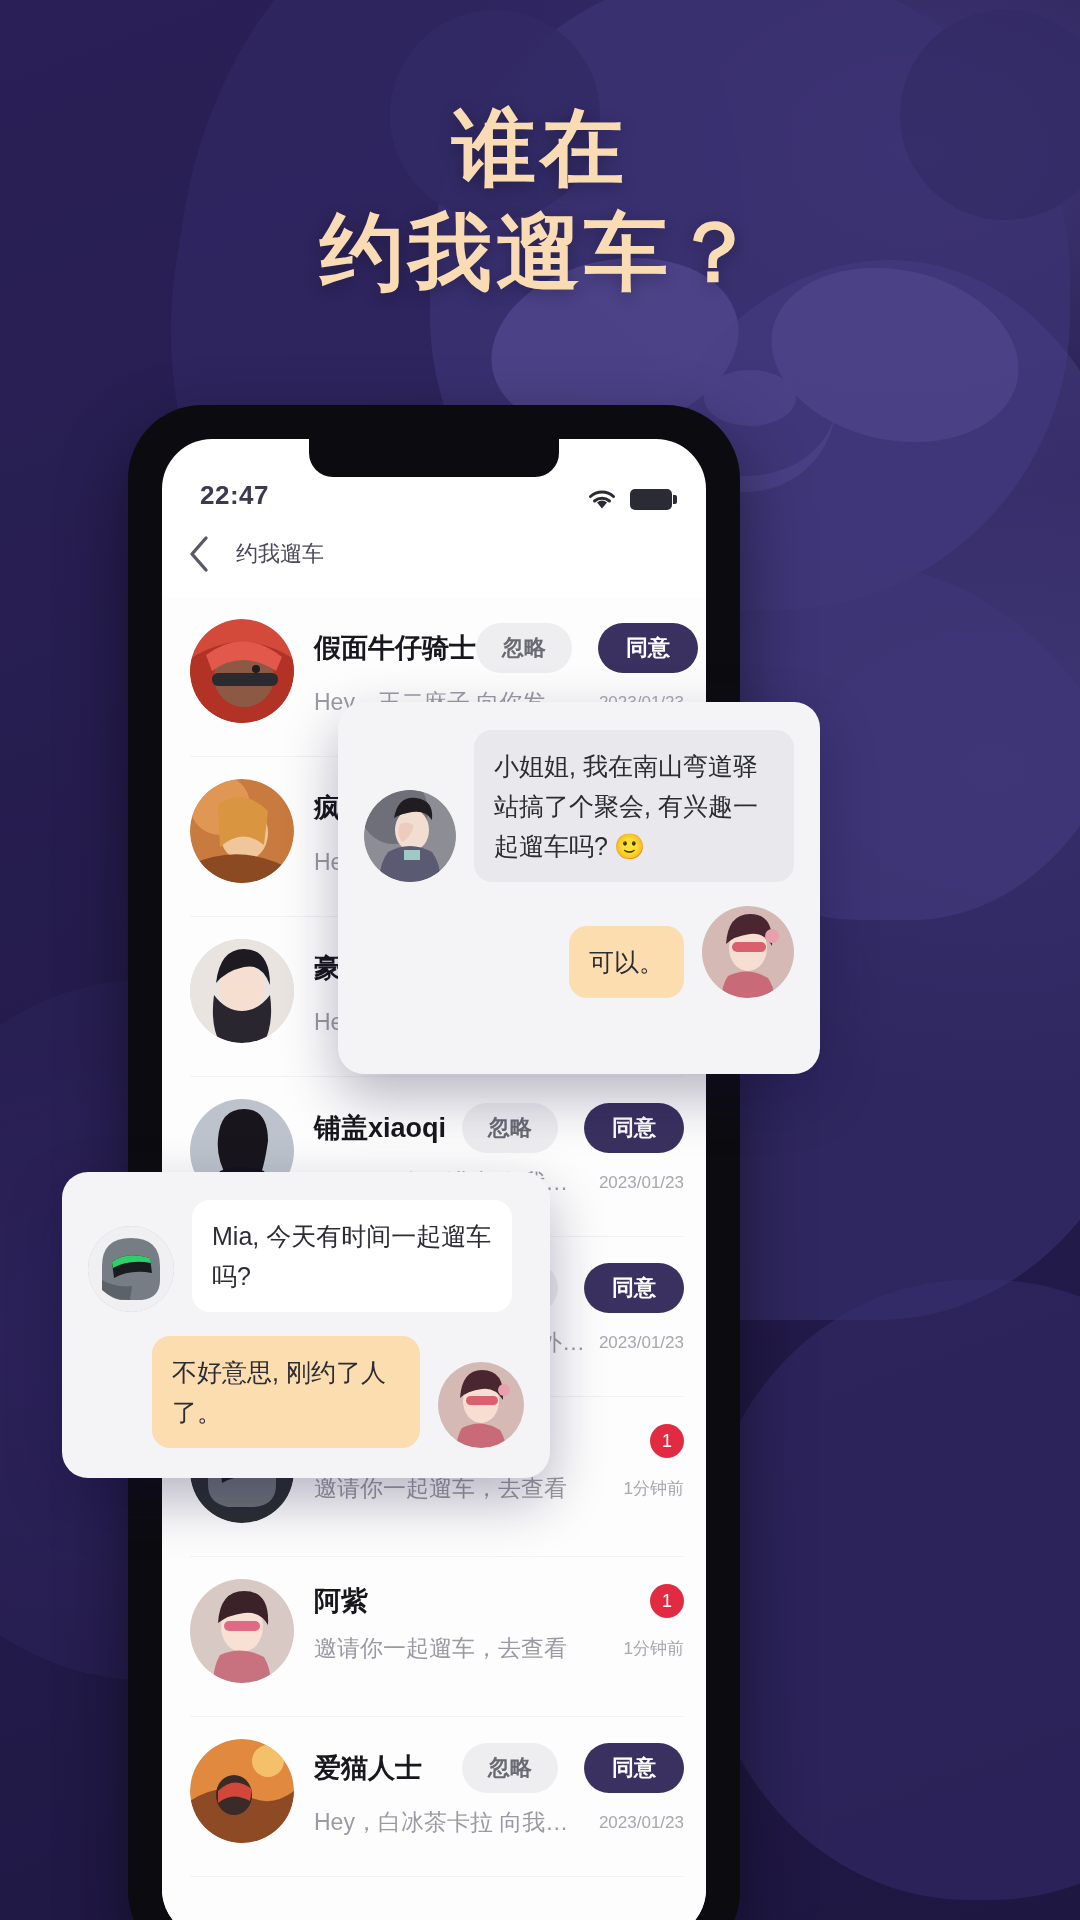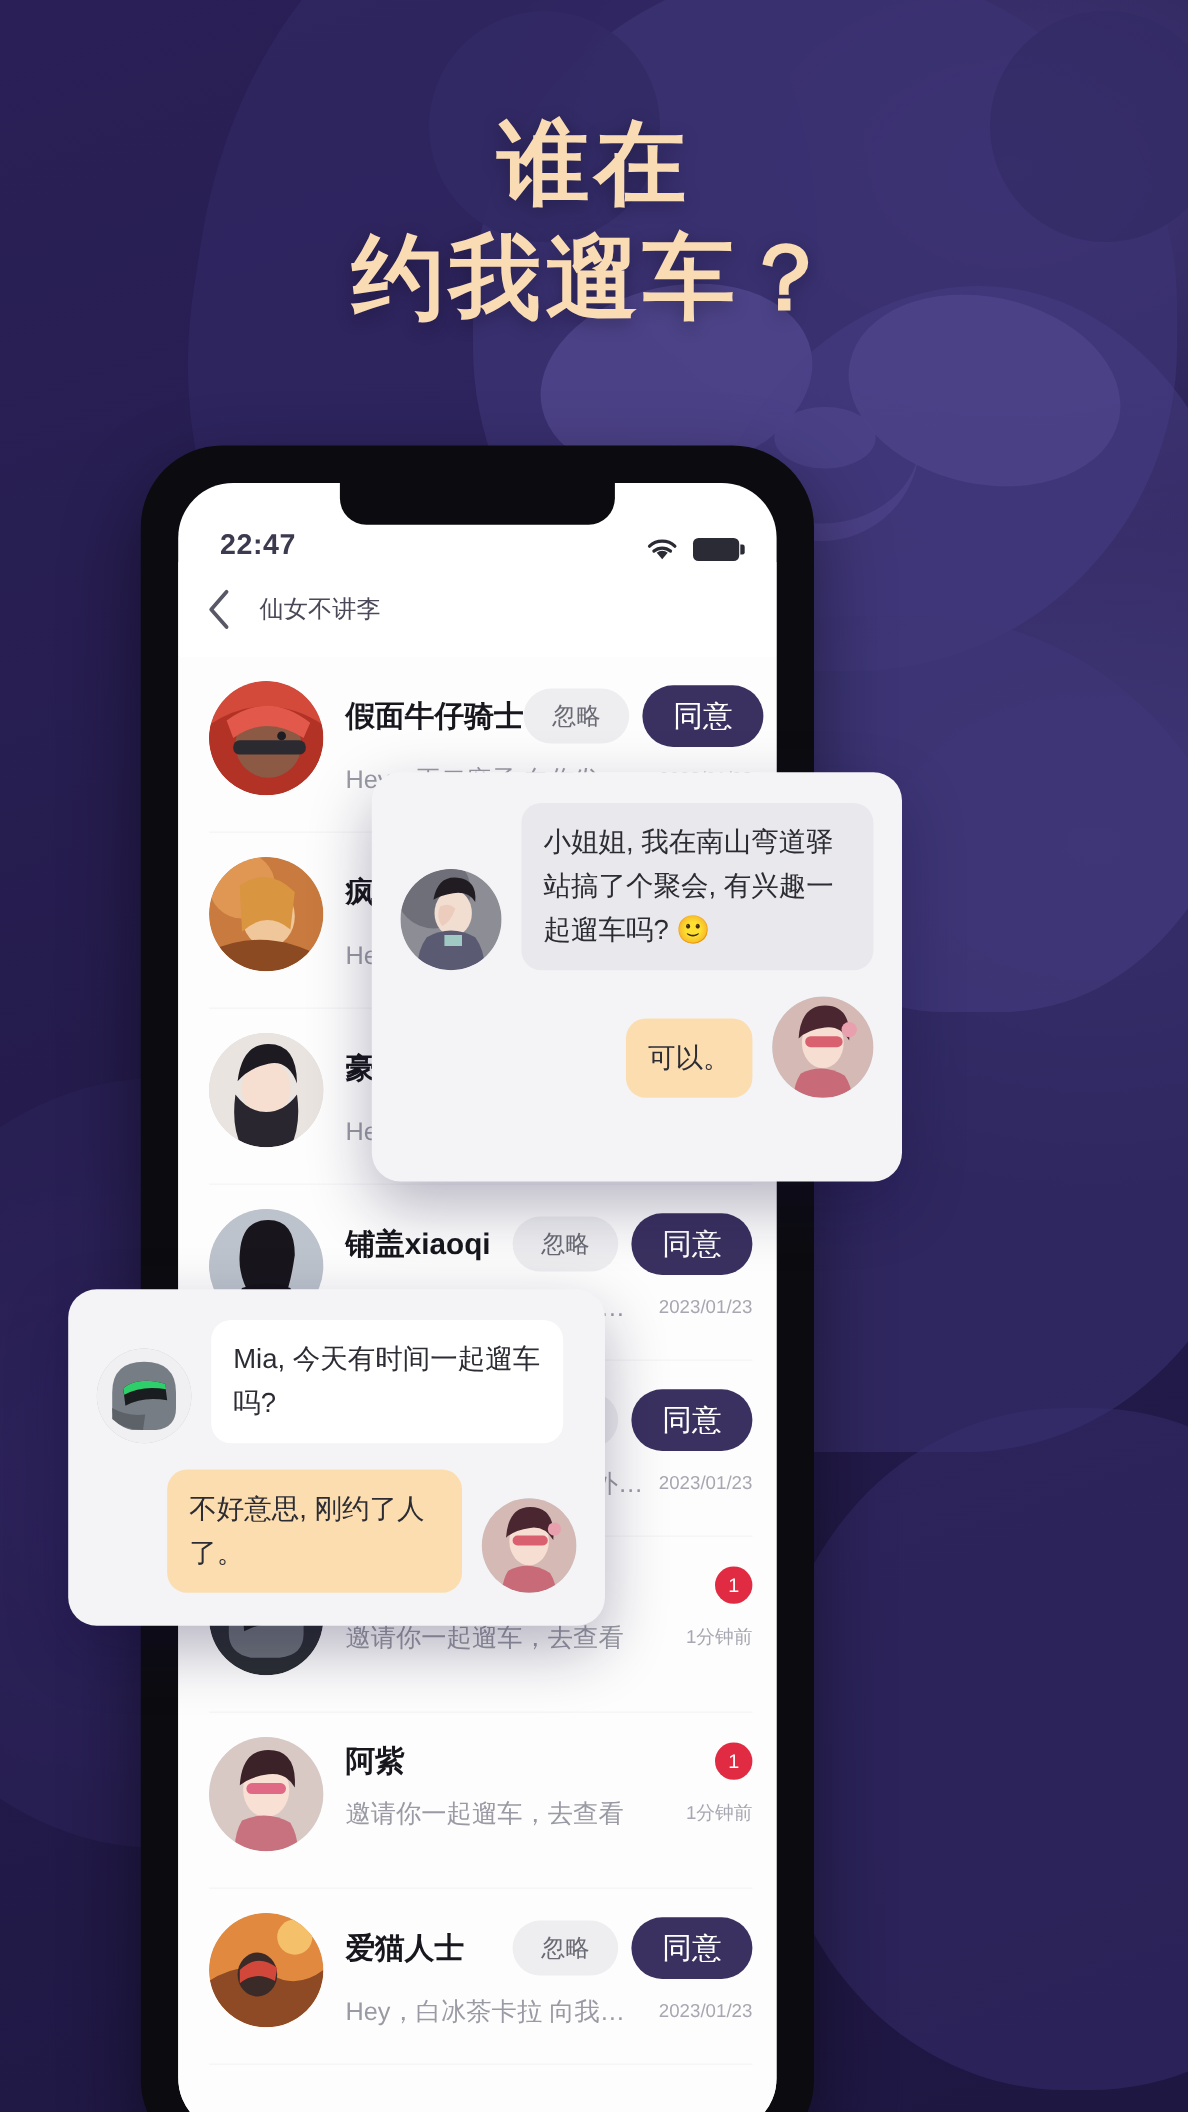--- a/index.html
+++ b/index.html
@@ -144,27 +144,27 @@
   .avatar {
     width:104px; height:104px; border-radius:50%; flex:0 0 104px;
     overflow:hidden; position:relative; background:#ddd;
   }
   .avatar svg { display:block; width:104px; height:104px; }
   .row-body { flex:1; padding-left:20px; padding-top:4px; min-width:0; }
   .row-top { display:flex; align-items:center; }
   .row-name {
     font-size:27px; font-weight:700; color:#17171d; white-space:nowrap;
   }
-  .row-actions { margin-left:auto; display:flex; align-items:center; gap:12px; }
+  .row-actions { margin-left:auto; display:flex; align-items:center; gap:26px;font-weight:bold; }
   .btn-ignore {
     background:#eeeef1; color:#6a6a74; font-size:22px;
     padding:10px 26px; border-radius:30px; white-space:nowrap;
   }
   .btn-agree {
-    background:#3a3160; color:#ffffff; font-size:27px;
+    background:#3a3160; color:#ffffff; font-size:22px;
     padding:10px 28px; border-radius:30px; white-space:nowrap;
   }
   .row-sub { display:flex; align-items:center; margin-top:14px; }
   .sub-text {
     font-size:23px; color:#9a9aa4; white-space:nowrap;
     overflow:hidden; text-overflow:ellipsis;
   }
   .sub-date { margin-left:auto; font-size:17px; color:#a7a7b1; white-space:nowrap; padding-left:10px; }
   .badge {
     background:#e02b42; color:#fff; font-size:18px; line-height:1;
@@ -244,21 +244,21 @@
         <span class="battery"></span>
       </div>
     </div>
 
     <div id="navbar">
       <div id="back-btn">
         <svg width="22" height="38" viewBox="0 0 22 38">
           <path d="M18 3 L4 19 L18 35" stroke="#585866" stroke-width="3.4" fill="none" stroke-linecap="round" stroke-linejoin="round"></path>
         </svg>
       </div>
-      <div id="read-all">仙女不讲李</div>
+      <div id="read-all">约我遛车</div>
     </div>
 
     <div id="msg-list">
 
       <div class="msg-row">
         <div class="avatar">
           <svg viewBox="0 0 104 104">
               <defs>
                 <clipPath id="c1">
                   <circle cx="52" cy="52" r="52"></circle>

